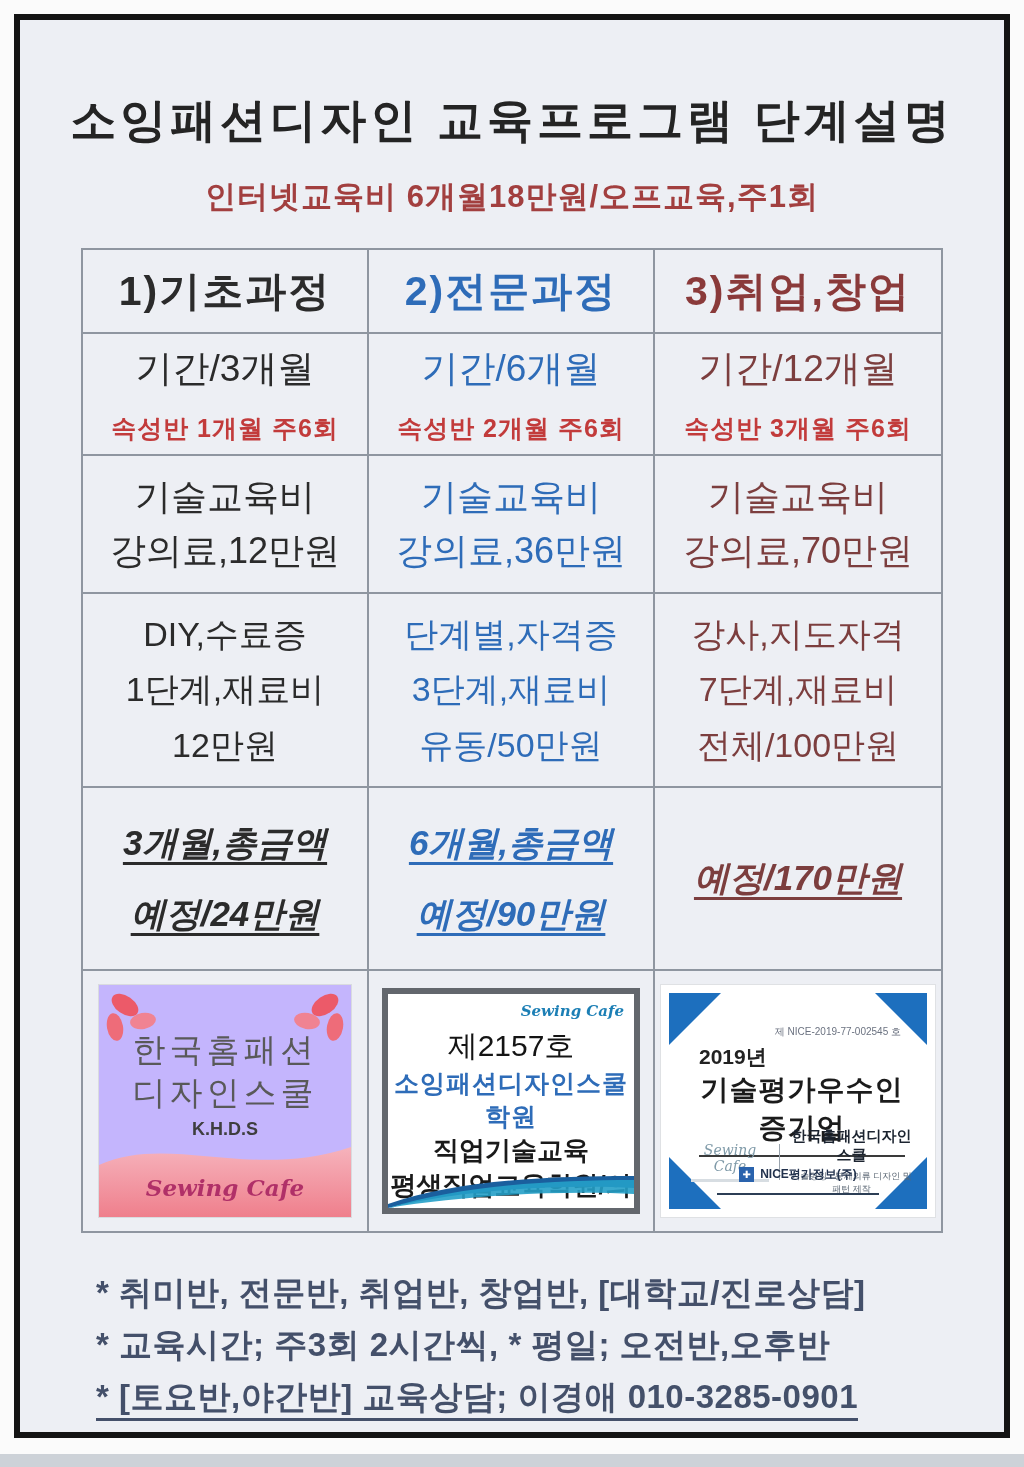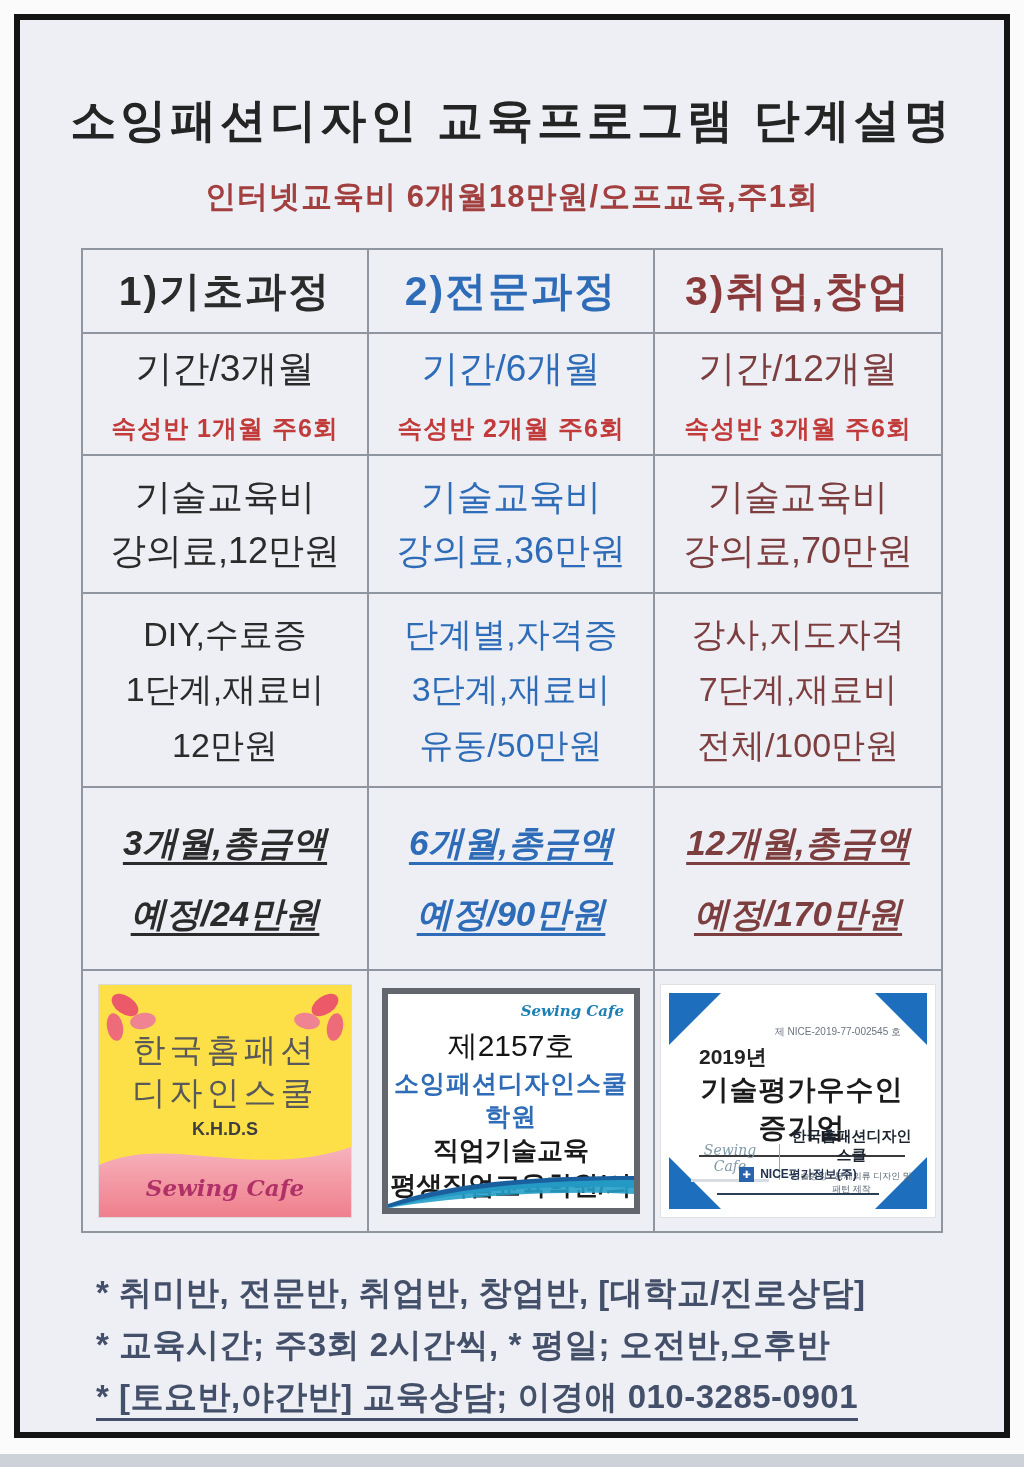--- a/index.html
+++ b/index.html
@@ -68,21 +68,21 @@
   .total-line{
     font-size:35px;font-weight:bold;
     text-decoration:underline;
     text-underline-offset:7px;
     margin:12px 0;
     font-style:italic;
   }
   
   .logo-cell{justify-content:center;}
   .khds-box{
-    width:252px;height:232px;background:#fde047;
+    width:252px;height:232px;background:#c4b5fd;
     border:1px solid #d9dbdf;position:relative;overflow:hidden;
   }
   .khds-name{margin-top:44px;font-size:33px;color:#595959;letter-spacing:4px;line-height:1.3;}
   .khds-acronym{font-size:18px;font-weight:bold;color:#3e3e3e;margin-top:4px;}
   .khds-wave{position:absolute;left:0;bottom:0;width:252px;height:78px;}
   .khds-brand{
     position:absolute;left:0;right:0;bottom:16px;text-align:center;
     font-size:23px;font-style:italic;font-weight:bold;color:#b03068;
     font-family:"DejaVu Serif", serif;
   }
@@ -203,21 +203,20 @@
 
     <div class="cell c1">
       <div class="total-line">3개월,총금액</div>
       <div class="total-line">예정/24만원</div>
     </div>
     <div class="cell c2">
       <div class="total-line">6개월,총금액</div>
       <div class="total-line">예정/90만원</div>
     </div>
     <div class="cell c3 colend">
-      <div class="total-line">12개월,총금액</div>
       <div class="total-line">예정/170만원</div>
     </div>
 
     <div class="cell rowend logo-cell">
       <div class="khds-box">
         <svg class="petals tl" width="72" height="72" viewBox="0 0 72 72">
           <ellipse cx="22" cy="14" rx="15" ry="9" transform="rotate(35 22 14)" fill="#ec5a69"></ellipse>
           <ellipse cx="12" cy="36" rx="14" ry="8" transform="rotate(80 12 36)" fill="#ee6c79"></ellipse>
           <ellipse cx="40" cy="30" rx="13" ry="8" transform="rotate(-10 40 30)" fill="#f08392"></ellipse>
         </svg>

